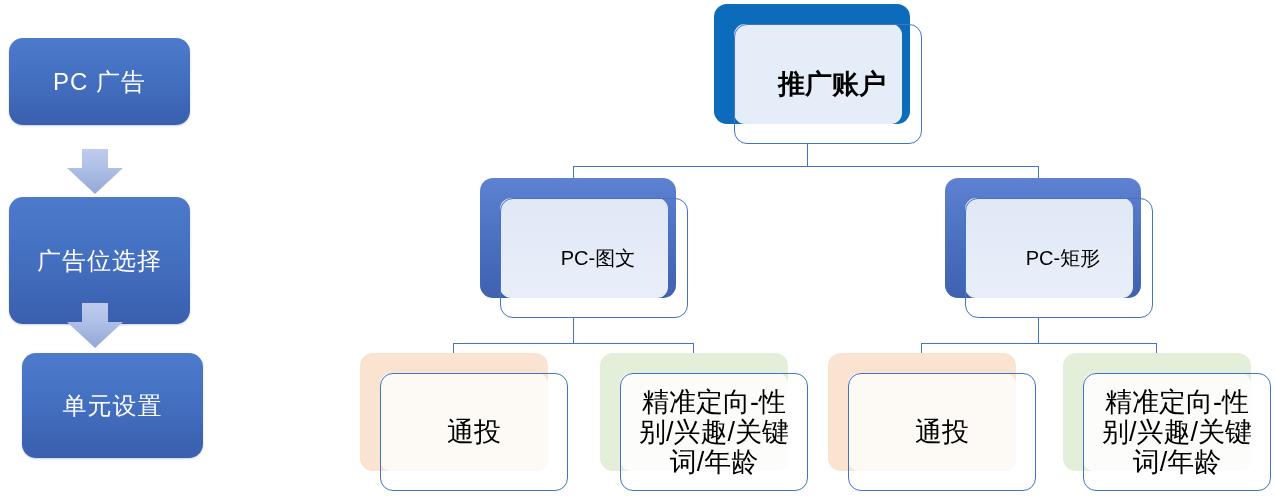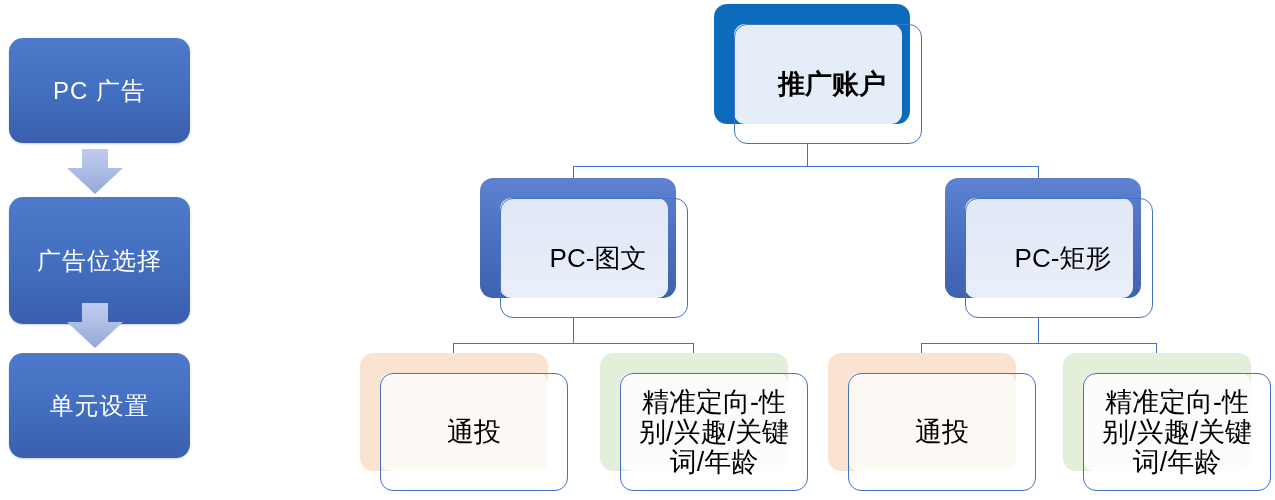--- a/index.html
+++ b/index.html
@@ -41,47 +41,47 @@
   .tall .fill{height:100px;}
   .short .back,.short .outline{height:118px;text-align:center;}
   .short .fill{height:98px;}
 
   .root-node .back{background:#0d6bbc;}
   .root-node .fill{background:#e4edf8;}
   .root-node .label{font-weight:bold;font-size:27px;}
 
   .mid-node .back{background:linear-gradient(180deg,#5e82d1 0%,#4e72c2 45%,#3e62b0 100%);}
   .mid-node .fill{background:linear-gradient(180deg,#e0e8f6 0%,#e9effa 100%);}
-  .mid-node .label{font-size:26px;}
+  .mid-node .label{font-size:20px;}
 
   .leaf-peach .back{background:#fbe3d2;}
   .leaf-peach .fill{background:#fdf9f5;}
   .leaf-green .back{background:#e3efd9;}
   .leaf-green .fill{background:#fcfdfa;}
   .leaf-node .label{font-size:27px;line-height:30px;}
 
   
   .v-line,.h-line{position:absolute;background:#4472c4;}
   .v-line{width:1.4px;}
   .h-line{height:1.4px;}
 </style>
 </head>
 <body>
 
 <div class="stage">
 
-  <div class="flow-box" style="top:38px;height:105px;">
+  <div class="flow-box" style="top:38px;height:87px;">
     <span>PC 广告</span>
   </div>
   <div class="flow-arrow" style="top:149px;"></div>
   <div class="flow-box" style="top:197px;height:127px;">
     <span>广告位选择</span>
   </div>
   <div class="flow-arrow" style="top:303px;"></div>
-  <div class="flow-box" style="top:353px;height:105px;">
+  <div class="flow-box" style="top:353px;height:105px;margin-left:13px;">
     <span>单元设置</span>
   </div>
 
   <div class="v-line" style="left:807px;top:144px;height:23px;"></div>
   <div class="h-line" style="left:573px;top:166px;width:466px;"></div>
   <div class="v-line" style="left:573px;top:166px;height:13px;"></div>
   <div class="v-line" style="left:1038px;top:166px;height:13px;"></div>
 
   <div class="v-line" style="left:573px;top:318px;height:25px;"></div>
   <div class="h-line" style="left:453px;top:343px;width:241px;"></div>

